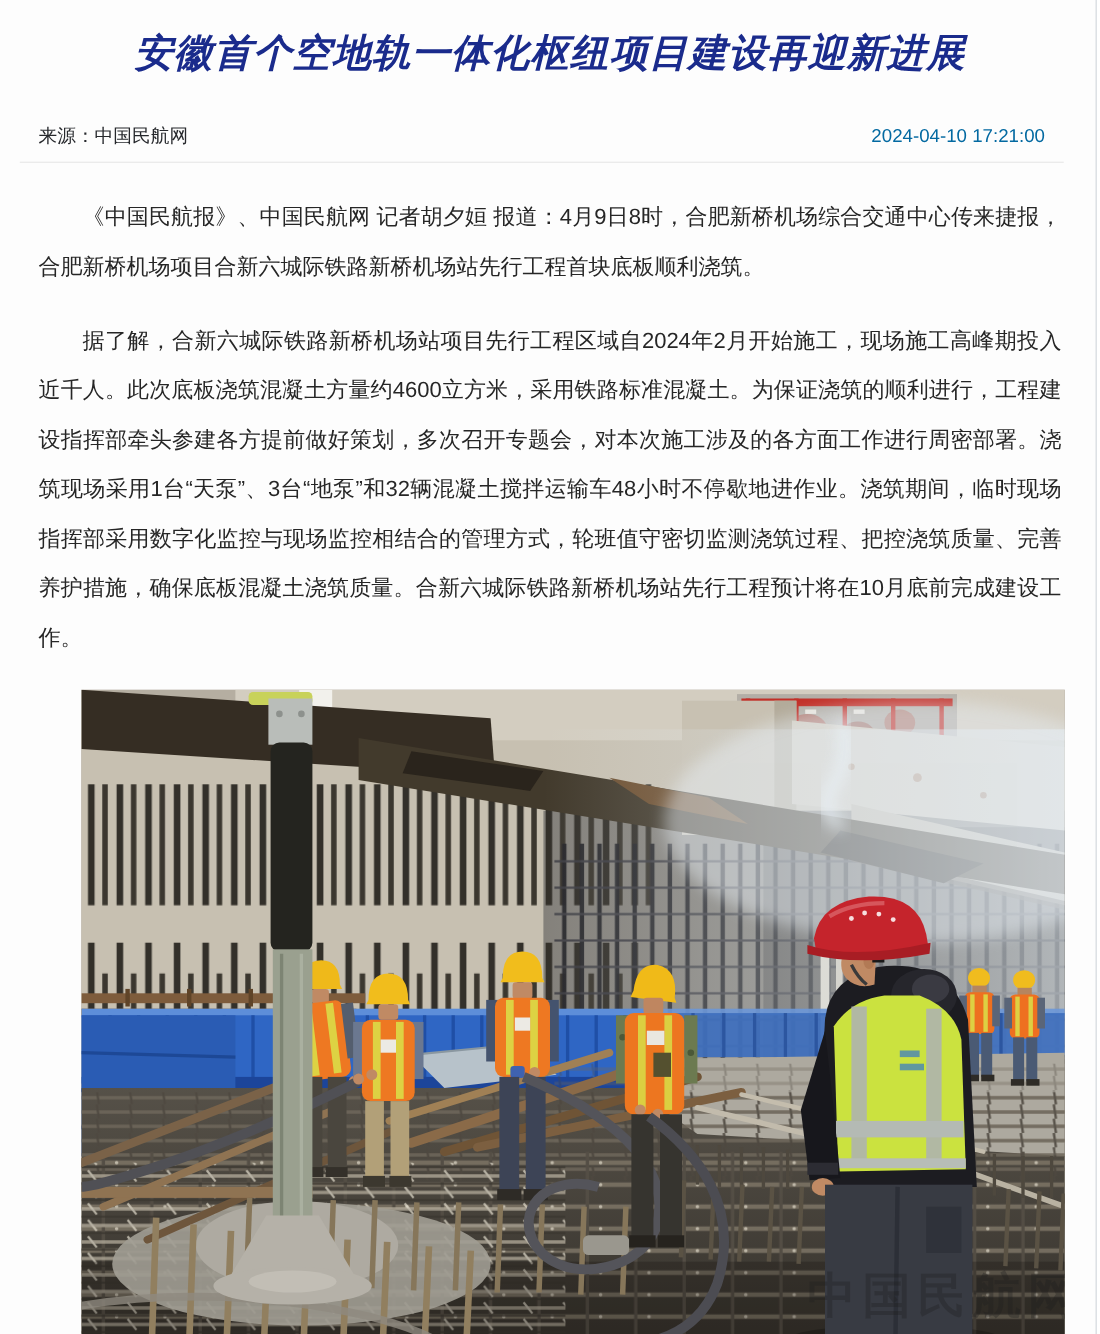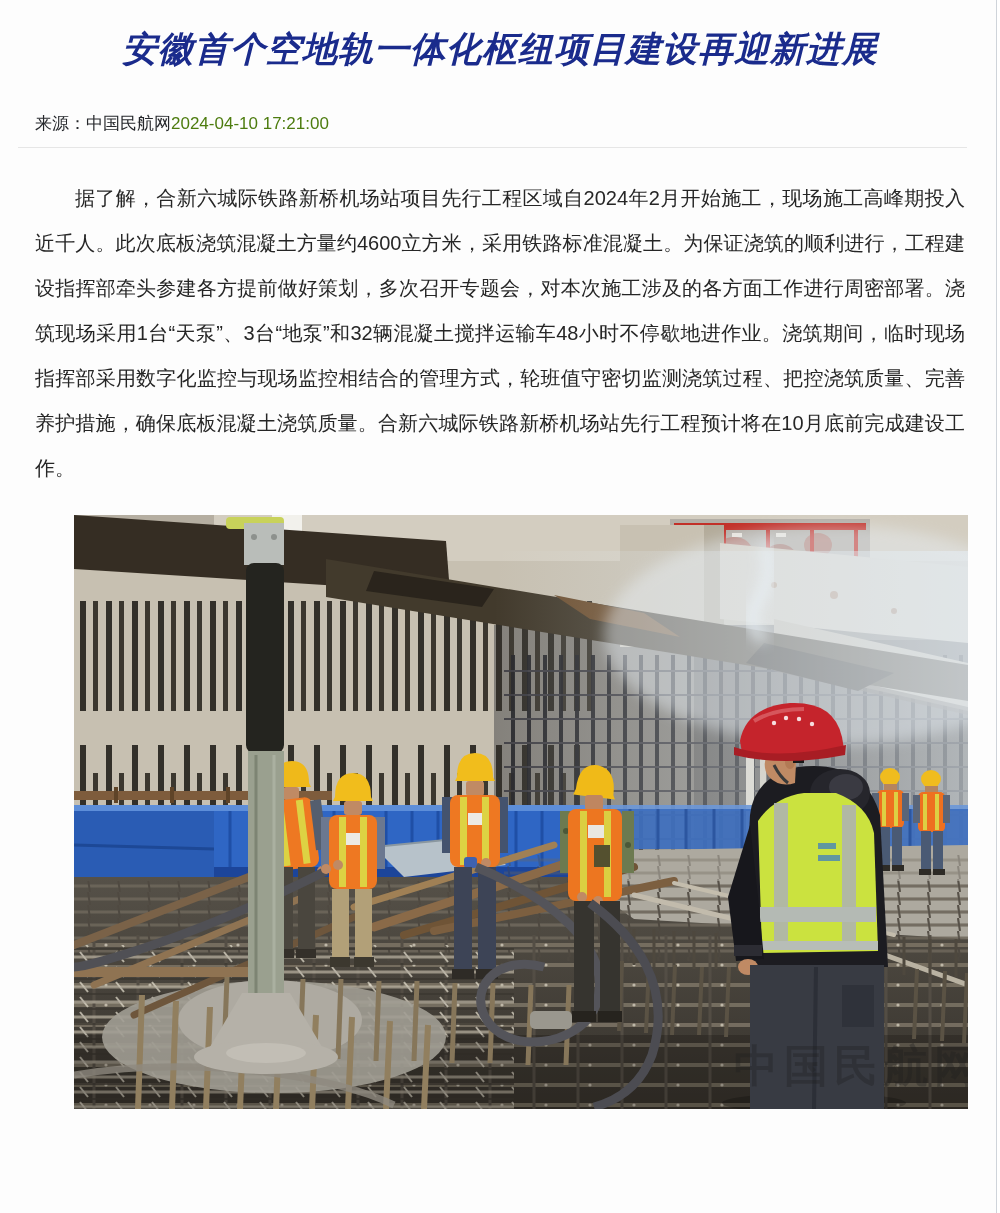--- a/index.html
+++ b/index.html
@@ -25,24 +25,24 @@
   h1.title{
     margin:26px 60px 0 60px;
     text-align:center;
     font-size:35px;line-height:46px;
     font-weight:700;letter-spacing:1px;
     color:var(--title-blue);
     font-style:italic;
   }
   .meta{
     margin:40px 50px 0 35px;
-    display:flex;justify-content:flex-start;align-items:baseline;
+    display:flex;justify-content:space-between;align-items:baseline;
     font-size:17px;color:var(--meta-color);
   }
-  .meta .date{color:#4d7c0f;}
+  .meta .date{color:#0369a1;}
   hr.rule{
     border:none;border-top:1px solid #e6e6e6;
     margin:12px 33px 0 18px;
   }
   .article{margin-top:28px;}
   .article p{
     margin:0 35px 22px 35px;
     font-size:20px;line-height:45px;
     color:var(--body-color);
     text-indent:2em;
@@ -65,20 +65,21 @@
 <h1 class="title">安徽首个空地轨一体化枢纽项目建设再迎新进展</h1>
 
 <div class="meta">
   <span class="source">来源：中国民航网</span>
   <span class="date">2024-04-10 17:21:00</span>
 </div>
 
 <hr class="rule">
 
 <div class="article">
+  <p>《中国民航报》、中国民航网 记者胡夕姮 报道：4月9日8时，合肥新桥机场综合交通中心传来捷报，合肥新桥机场项目合新六城际铁路新桥机场站先行工程首块底板顺利浇筑。</p>
   <p>据了解，合新六城际铁路新桥机场站项目先行工程区域自2024年2月开始施工，现场施工高峰期投入近千人。此次底板浇筑混凝土方量约4600立方米，采用铁路标准混凝土。为保证浇筑的顺利进行，工程建设指挥部牵头参建各方提前做好策划，多次召开专题会，对本次施工涉及的各方面工作进行周密部署。浇筑现场采用1台“天泵”、3台“地泵”和32辆混凝土搅拌运输车48小时不停歇地进作业。浇筑期间，临时现场指挥部采用数字化监控与现场监控相结合的管理方式，轮班值守密切监测浇筑过程、把控浇筑质量、完善养护措施，确保底板混凝土浇筑质量。合新六城际铁路新桥机场站先行工程预计将在10月底前完成建设工作。</p>
 
   <figure class="photo">
     <svg viewBox="0 0 894 594" aria-hidden="true">
       <defs>
         <linearGradient id="floorGrad" x1="0" y1="0" x2="0" y2="1">
           <stop offset="0" stop-color="#5a554c"></stop>
           <stop offset="1" stop-color="#35312b"></stop>
         </linearGradient>
         <linearGradient id="hazeFade" x1="0" y1="0" x2="1" y2="0">

